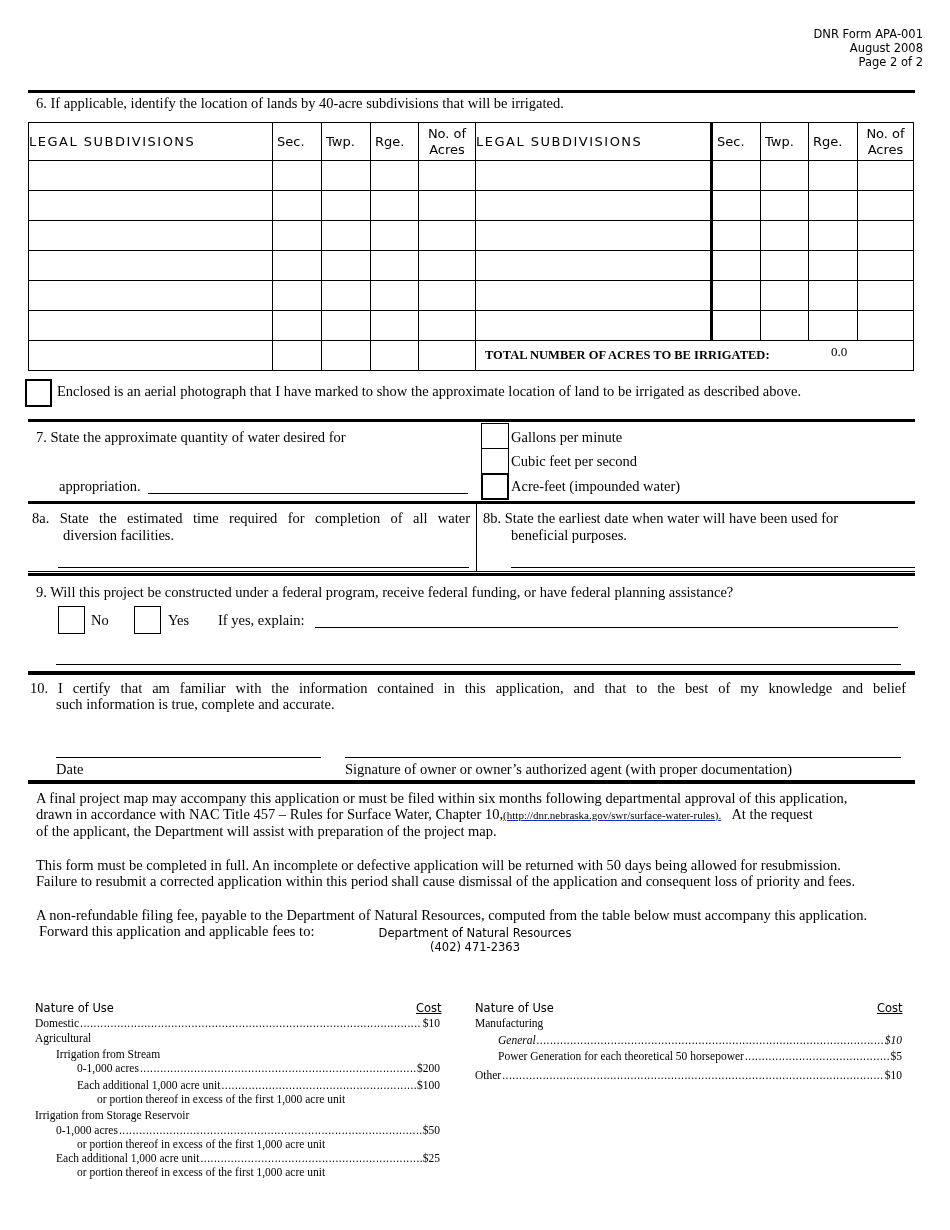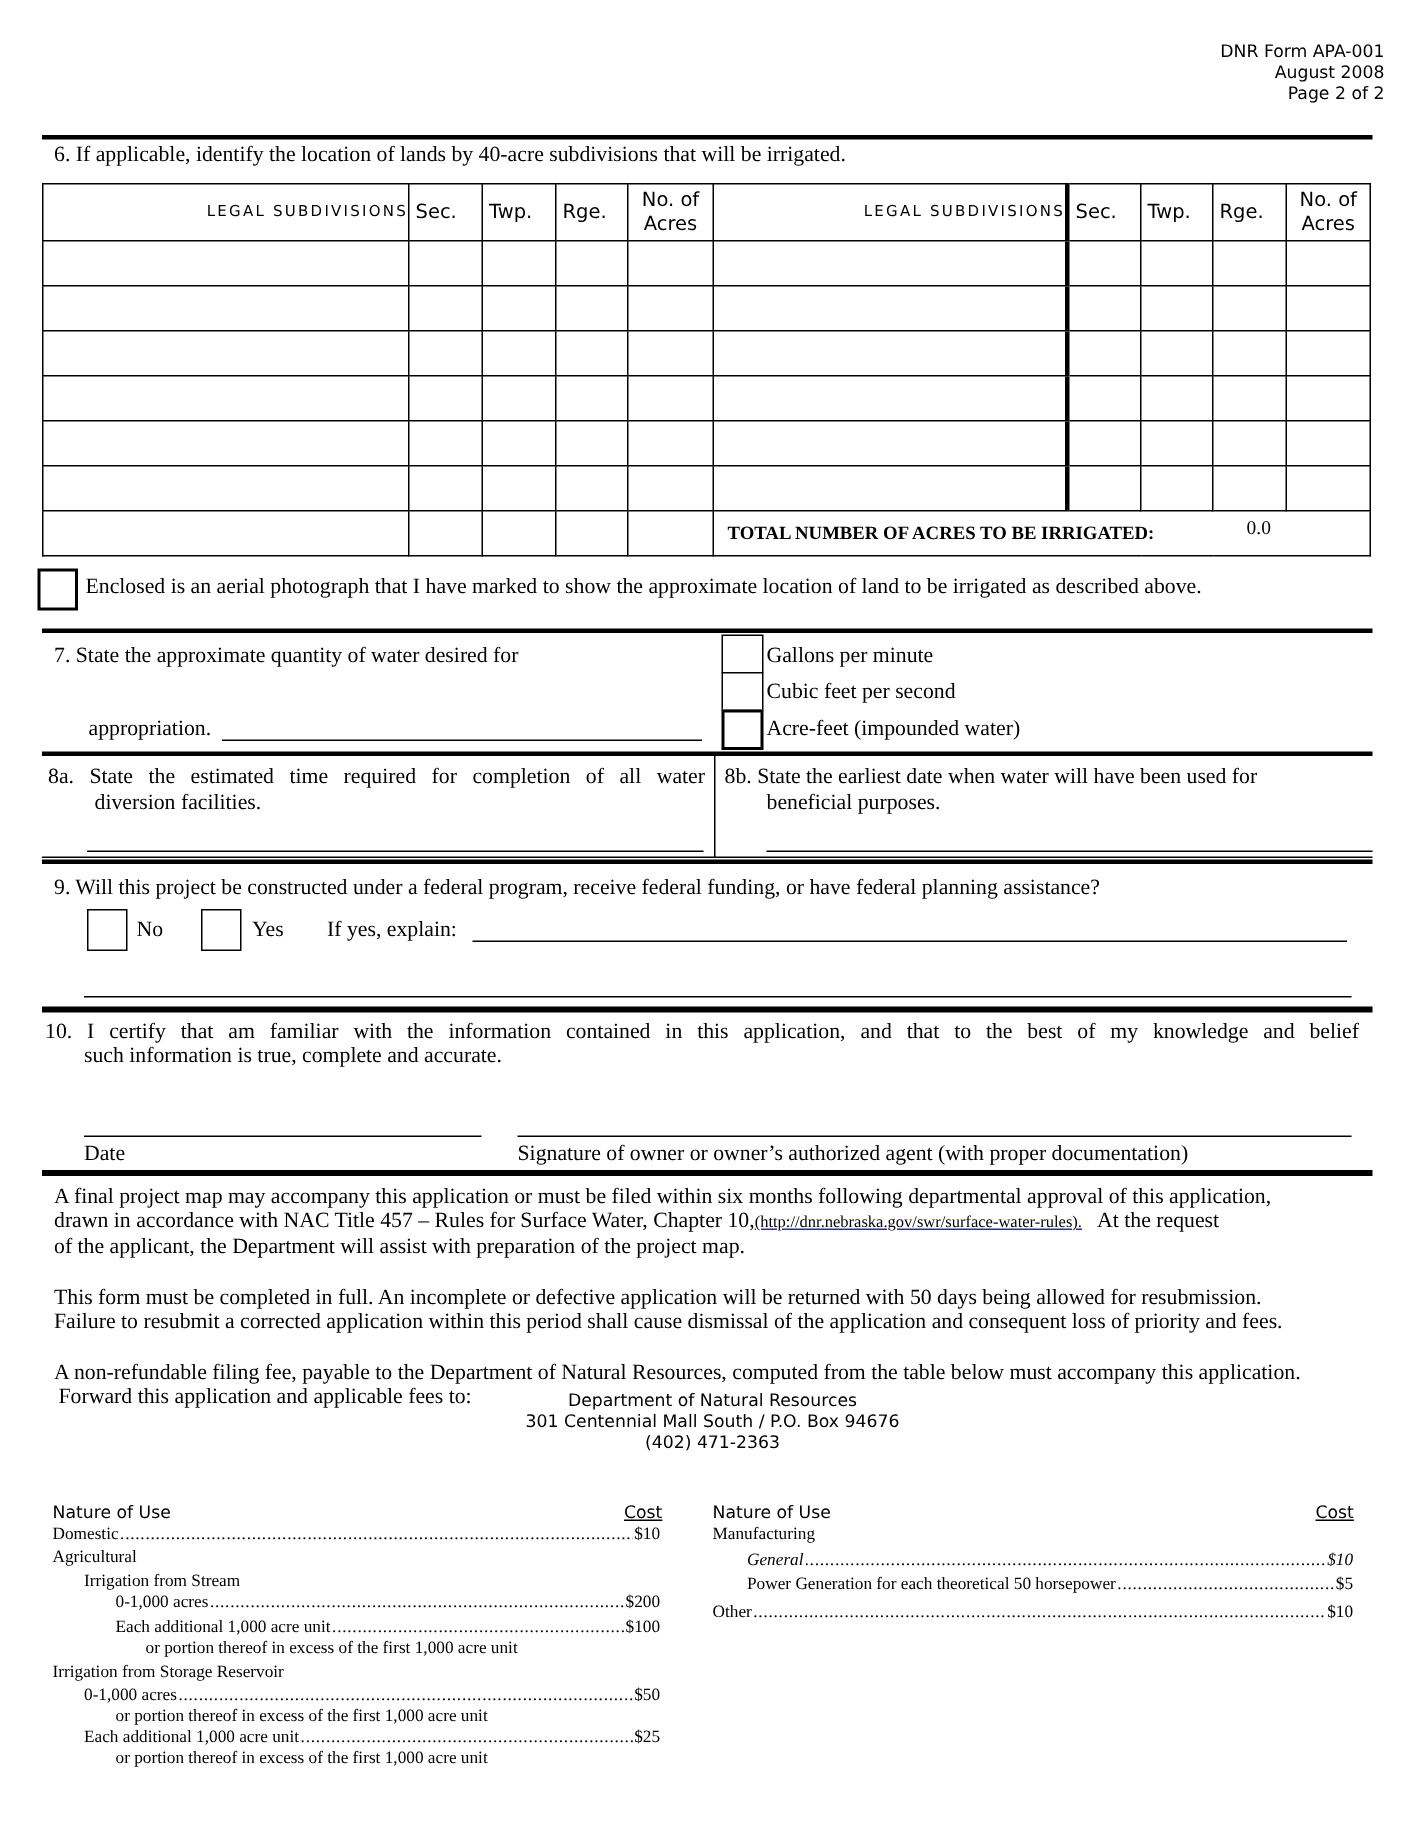--- a/index.html
+++ b/index.html
@@ -8,21 +8,21 @@
   .abs { position:absolute; }
   .sans { font-family:"DejaVu Sans", sans-serif; }
   .hdr { right:27px; top:27px; text-align:right; font-size:11.5px; line-height:14px; }
   .rule { position:absolute; background:#000; }
   table.grid { position:absolute; border-collapse:collapse; left:28px; top:122px; }
   table.grid td { border:1px solid #000; padding:0; height:29px; font-size:13px; vertical-align:middle; }
   table.grid tr.head td { height:37px; }
   table.grid td.mid { border-left:3px solid #000; }
   table.grid td.hd { text-align:left; padding-left:4px; }
   table.grid td.hdc { text-align:center; line-height:16px; }
-  table.grid td.legal { text-align:right; letter-spacing:1.5px; font-size:10px; }
+  table.grid td.legal { text-align:left; letter-spacing:1.5px; font-size:13px; }
   .cb { position:absolute; border:1.5px solid #000; background:#fff; box-sizing:border-box; }
   .uline { position:absolute; border-bottom:1px solid #000; height:0; }
   .txt { position:absolute; white-space:nowrap; }
   .just { text-align:justify; text-align-last:justify; }
   a.link { color:#000; text-decoration:underline; text-decoration-color:#1a2bd0; font-size:11px; }
   .fee { position:absolute; font-size:11.5px; }
   .row { position:absolute; display:flex; align-items:baseline; white-space:nowrap; }
   .dots { flex:1; overflow:hidden; margin:0 1px; }
   .dots::before { content:"........................................................................................................................................................................................................"; letter-spacing:0.5px; }
   .addr { left:0; width:950px; text-align:center; font-size:11.5px; line-height:14px; }
@@ -208,21 +208,20 @@
 <div class="txt" style="left:36px;top:823px;">of the applicant, the Department will assist with preparation of the project map.</div>
 
 <div class="txt" style="left:36px;top:857px;">This form must be completed in full.  An incomplete or defective application will be returned with 50 days being allowed for resubmission.</div>
 <div class="txt" style="left:36px;top:873px;">Failure to resubmit a corrected application within this period shall cause dismissal of the application and consequent loss of priority and fees.</div>
 
 <div class="txt" style="left:36px;top:907px;">A non-refundable filing fee, payable to the Department of Natural Resources, computed from the table below must accompany this application.</div>
 <div class="txt" style="left:39px;top:923px;text-align:center;">Forward this application and applicable fees to:</div>
 
 <div class="abs addr sans" style="top:926px;">
   <div>Department of Natural Resources</div>
-  <div>301 Centennial Mall South / P.O. Box 94676</div>
   <div>(402) 471-2363</div>
 </div>
 
 <div class="fee">
   <div class="txt sans" style="left:35px;top:1001px;font-size:11.5px;">Nature of Use</div>
   <div class="txt sans" style="left:416px;top:1001px;font-size:11.5px;text-decoration:underline;">Cost</div>
 
   <div class="row" style="left:35px;top:1017px;width:405px;">
     <span>Domestic</span>
       <span class="dots"></span>

